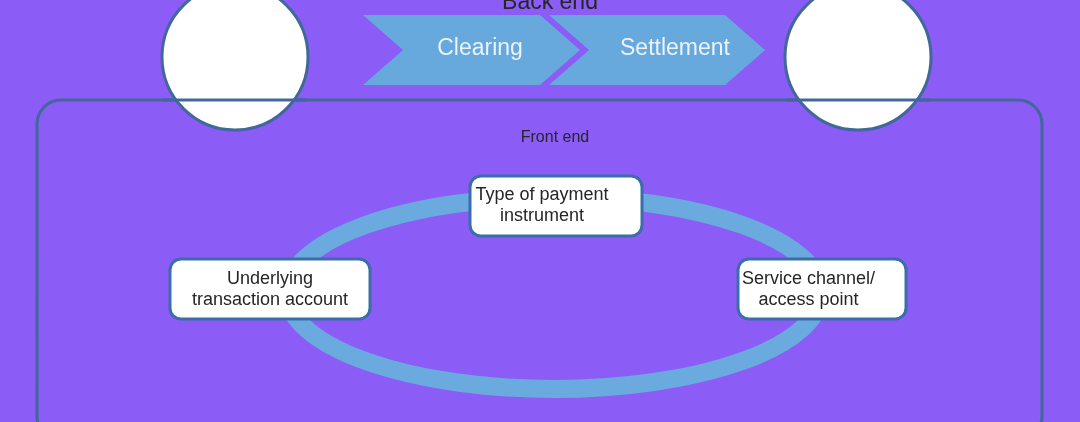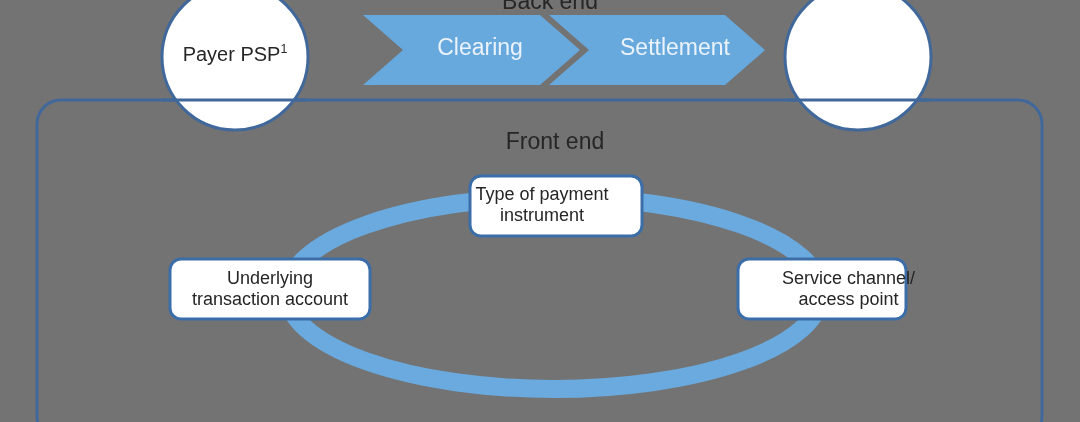--- a/index.html
+++ b/index.html
@@ -9,21 +9,21 @@
     background: #ffffff;
   }
   body {
     font-family: "Liberation Sans", sans-serif;
     color: #1a1a1a;
   }
   #diagram-root {
     position: relative;
     width: 1080px;
     height: 422px;
-    background: #737373;
+    background: #8b5cf6;
     overflow: hidden;
   }
   #diagram-svg {
     position: absolute;
     left: 0;
     top: 0;
     width: 1080px;
     height: 422px;
   }
 
@@ -41,21 +41,21 @@
     left: 420px;
     top: -12px;
     width: 260px;
     font-size: 23px;
     color: #262626;
   }
   #label-front-end {
     left: 435px;
     top: 128px;
     width: 240px;
-    font-size: 23px;
+    font-size: 16px;
     color: #262626;
   }
 
   
   #label-payer-psp {
     left: 160px;
     top: 43px;
     width: 150px;
     font-size: 20px;
     color: #262626;
@@ -103,21 +103,20 @@
     width: 196px;
     font-size: 18px;
     color: #262626;
   }
   #label-service-channel-access-point {
     left: 740px;
     top: 268px;
     width: 137px;
     font-size: 18px;
     color: #262626;
-    margin-left: 40px;
   }
 </style>
 </head>
 <body>
 
 <div id="diagram-root">
 
   <svg id="diagram-svg" viewBox="0 0 1080 422" xmlns="http://www.w3.org/2000/svg">
 
     <rect x="37" y="100" width="1005" height="340" rx="24" ry="24" fill="none" stroke="#41689b" stroke-width="3"></rect>
@@ -138,21 +137,20 @@
 
     <rect x="170" y="259" width="200" height="60" rx="11" ry="11" fill="#ffffff" stroke="#3b6ea8" stroke-width="3"></rect>
 
     <rect x="738" y="259" width="168" height="60" rx="11" ry="11" fill="#ffffff" stroke="#3b6ea8" stroke-width="3"></rect>
   </svg>
 
   <div class="lbl" id="label-back-end">Back end</div>
 
   <div class="lbl" id="label-front-end">Front end</div>
 
-  <div class="lbl" id="label-payer-psp"><span>Payer PSP</span><span class="sup">1</span></div>
 
 
   <div class="lbl" id="label-clearing">Clearing</div>
 
   <div class="lbl" id="label-settlement">Settlement</div>
 
   <div class="lbl" id="label-type-of-payment-instrument">Type of payment
 instrument</div>
 
   <div class="lbl" id="label-underlying-transaction-account">Underlying

